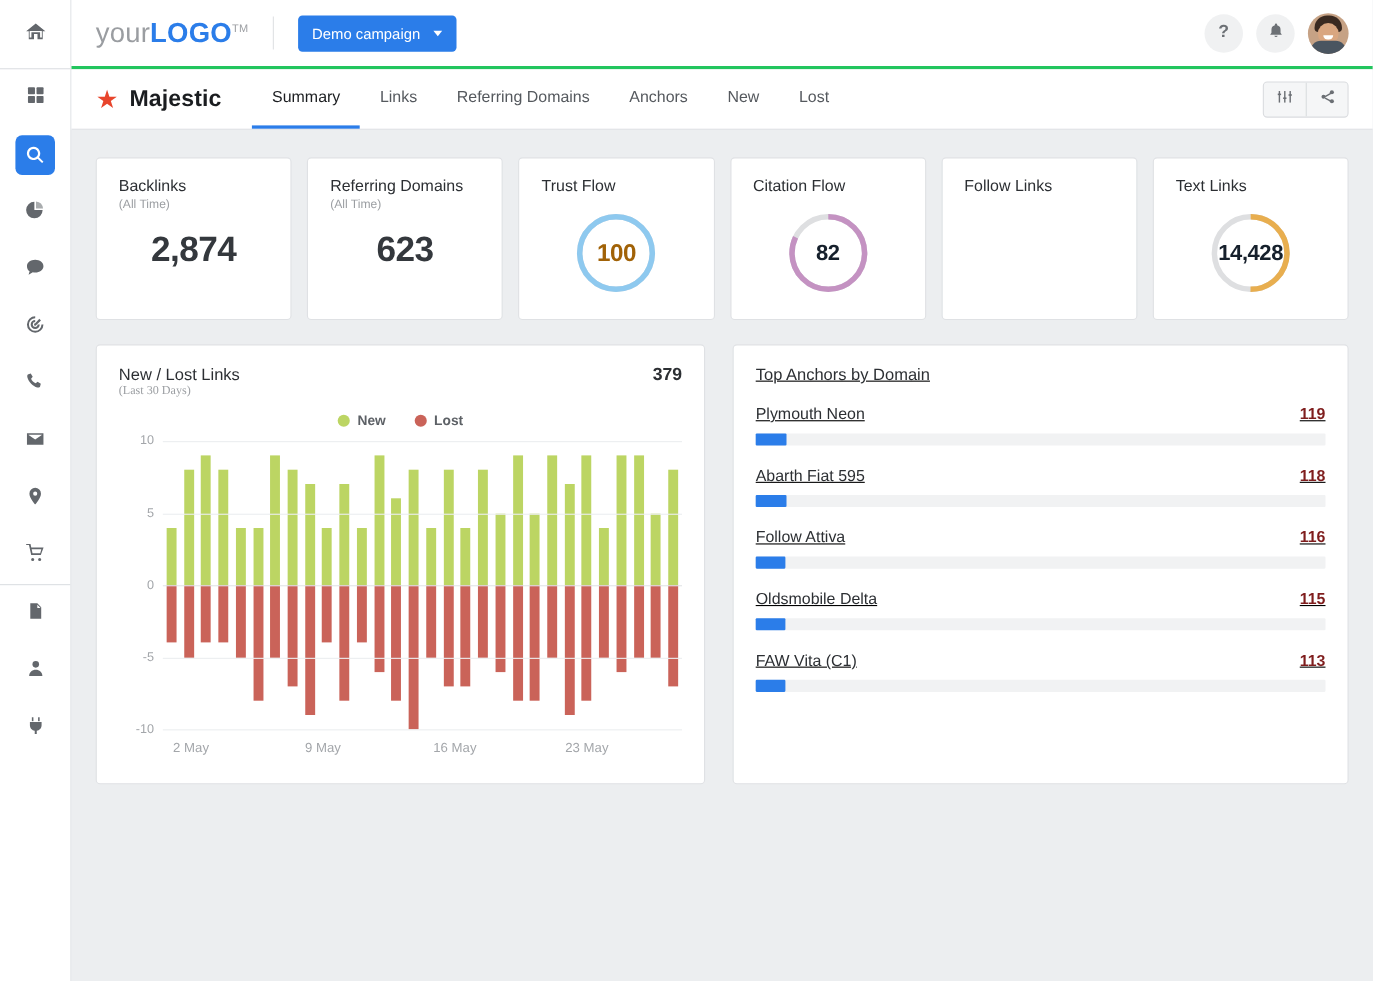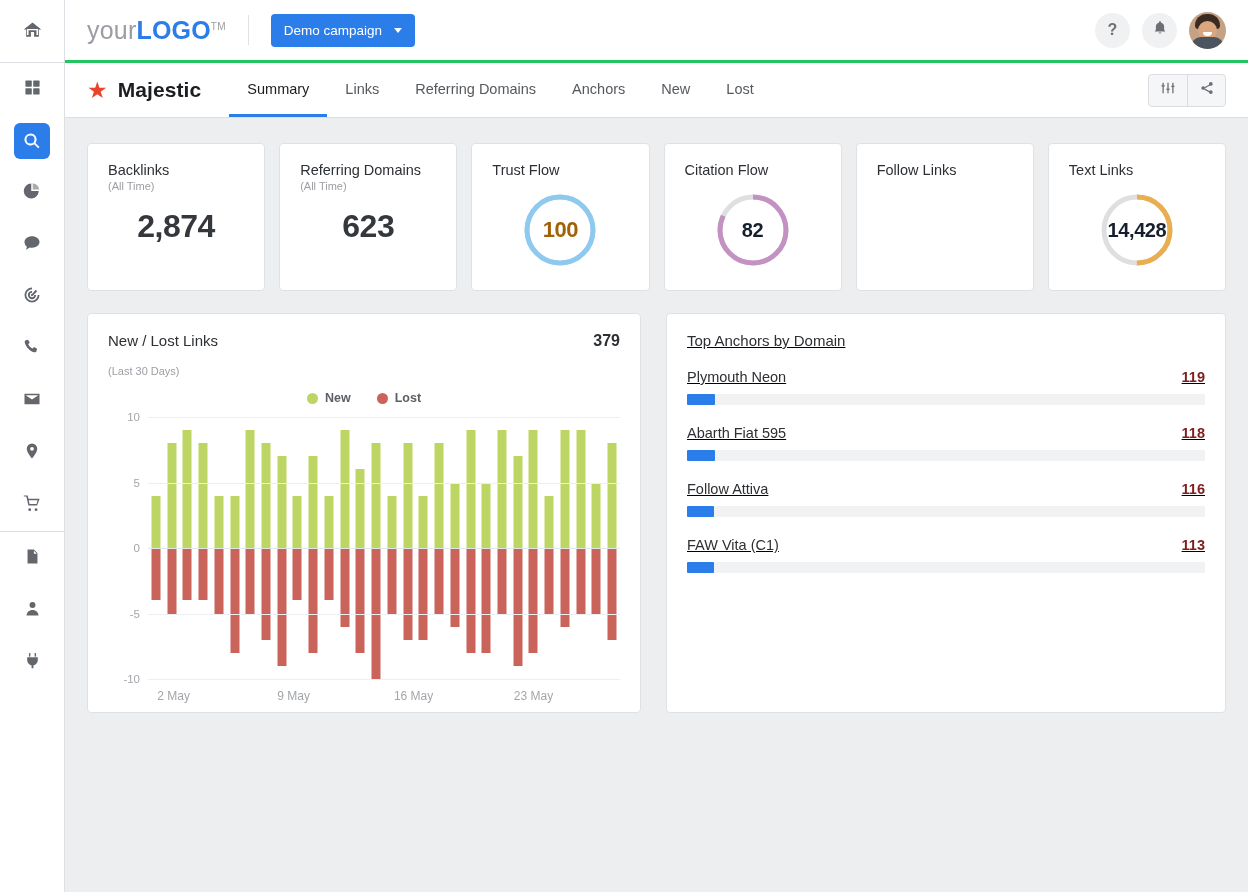--- a/index.html
+++ b/index.html
@@ -127,21 +127,21 @@
     font-size: 20px; font-weight: bold; color: #16202c; letter-spacing: -.4px;
   }
   .donut.tf .val { font-size: 22px; color: #a16207; }
 
   
   .panel-row { display: flex; gap: 25px; margin-top: 22px; }
   .panel-left { width: 554px; height: 400px; padding: 18px 20px 10px 20px; }
   .panel-right { flex: 1; height: 400px; padding: 18px 20px; text-decoration: underline; }
   .panel-head { display: flex; align-items: flex-start; }
   .panel-title { font-size: 15px; color: #2c2f33; }
-  .panel-sub { font-size: 11px; color: #9b9ea2; margin-top: 16px; }
+  .panel-sub { font-size: 11px; color: #9b9ea2; margin-top: 0; font-family: Liberation Serif, serif; }
   .panel-total { margin-left: auto; font-size: 16px; font-weight: bold; color: #2c2f33; }
 
   .legend { display: flex; justify-content: center; gap: 26px; margin-top: 14px; }
   .legend-item { display: flex; align-items: center; gap: 7px; font-size: 12.5px;
                  font-weight: bold; color: #5d6166; cursor: pointer; }
   .dot { width: 11px; height: 11px; border-radius: 50%; }
 
   
   .chart { position: relative; margin-top: 12px; height: 290px; }
   .yaxis { position: absolute; left: 0; top: 0; width: 36px; height: 262px; }
@@ -618,20 +618,29 @@
               <div class="anchor-head">
                 <span class="anchor-label">Follow Attiva</span>
                 <span class="anchor-val">116</span>
               </div>
               <div class="anchor-track">
                 <div class="anchor-fill" style="width: 5.27273%;"></div>
               </div>
             </div>
             <div class="anchor">
               <div class="anchor-head">
+                <span class="anchor-label">Oldsmobile Delta</span>
+                <span class="anchor-val">115</span>
+              </div>
+              <div class="anchor-track">
+                <div class="anchor-fill" style="width: 5.22727%;"></div>
+              </div>
+            </div>
+            <div class="anchor">
+              <div class="anchor-head">
                 <span class="anchor-label">FAW Vita (C1)</span>
                 <span class="anchor-val">113</span>
               </div>
               <div class="anchor-track">
                 <div class="anchor-fill" style="width: 5.13636%;"></div>
               </div>
             </div>
           </div>
       </div>
 

